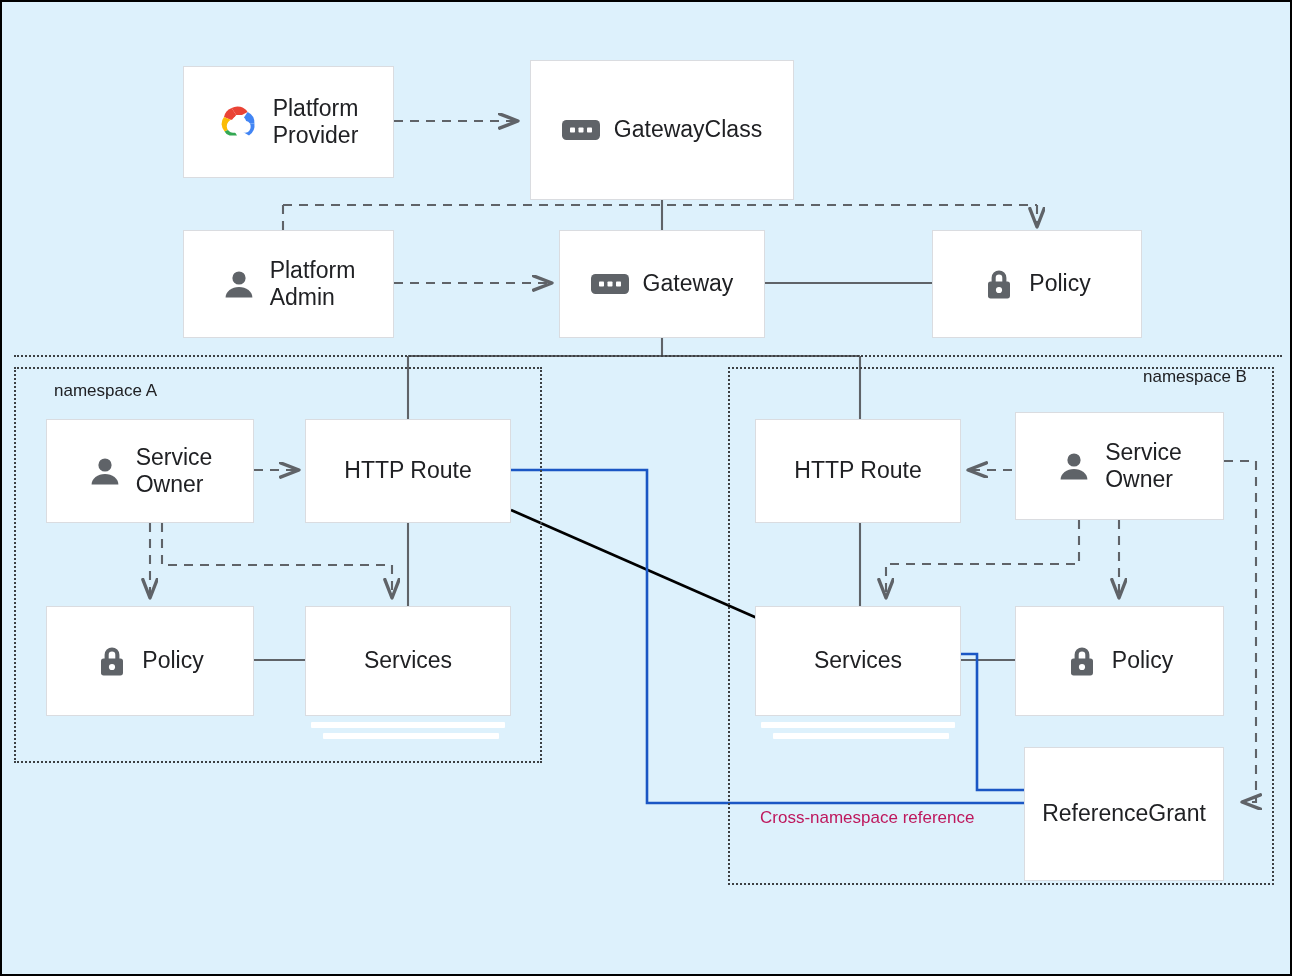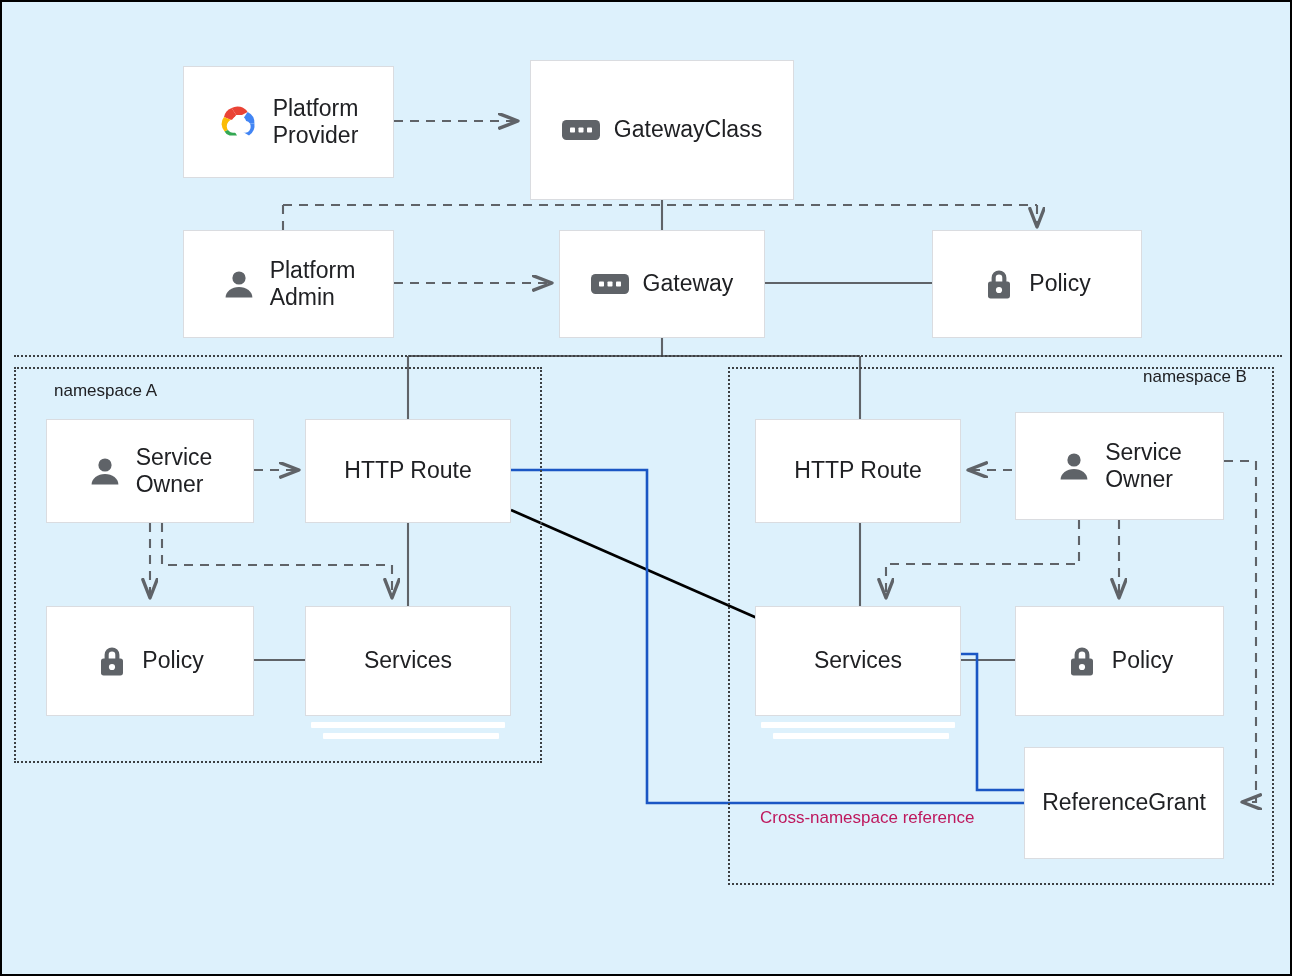--- a/index.html
+++ b/index.html
@@ -291,21 +291,21 @@
     <span class="inner">
       <svg class="ico lock" viewBox="0 0 32 34">
         <path d="M16 3.4 a7.4 7.4 0 0 1 7.4 7.4 v4.4 h-4.1 v-4.4 a3.3 3.3 0 0 0 -6.6 0 v4.4 h-4.1 v-4.4 A7.4 7.4 0 0 1 16 3.4 Z" fill="#5f6368"></path>
         <rect x="5" y="14.4" width="22" height="17" rx="2.6" fill="#5f6368"></rect>
         <circle cx="16" cy="23" r="3.1" fill="#ffffff"></circle>
       </svg>
       <span class="label">Policy</span>
     </span>
   </div>
 
-  <div class="node center" style="left:1022px;top:745px;width:200px;height:112px;">
+  <div class="node center" style="left:1022px;top:745px;width:200px;height:134px;">
     <span class="inner">
       <span class="label">ReferenceGrant</span>
     </span>
   </div>
 
   <div class="xnref" style="left:758px;top:806px;">Cross-namespace reference</div>
 
 </div>
 
 </body></html>

